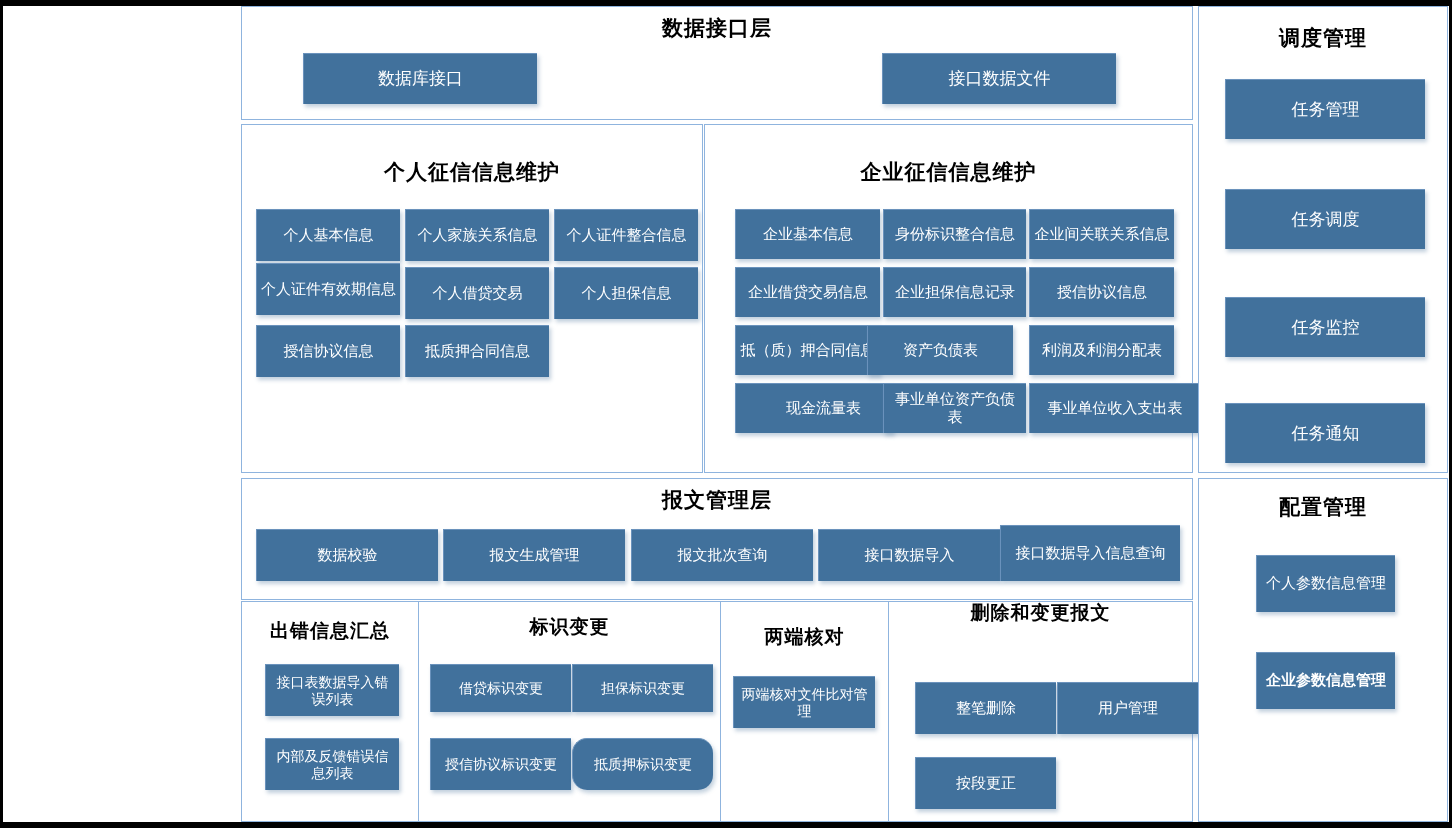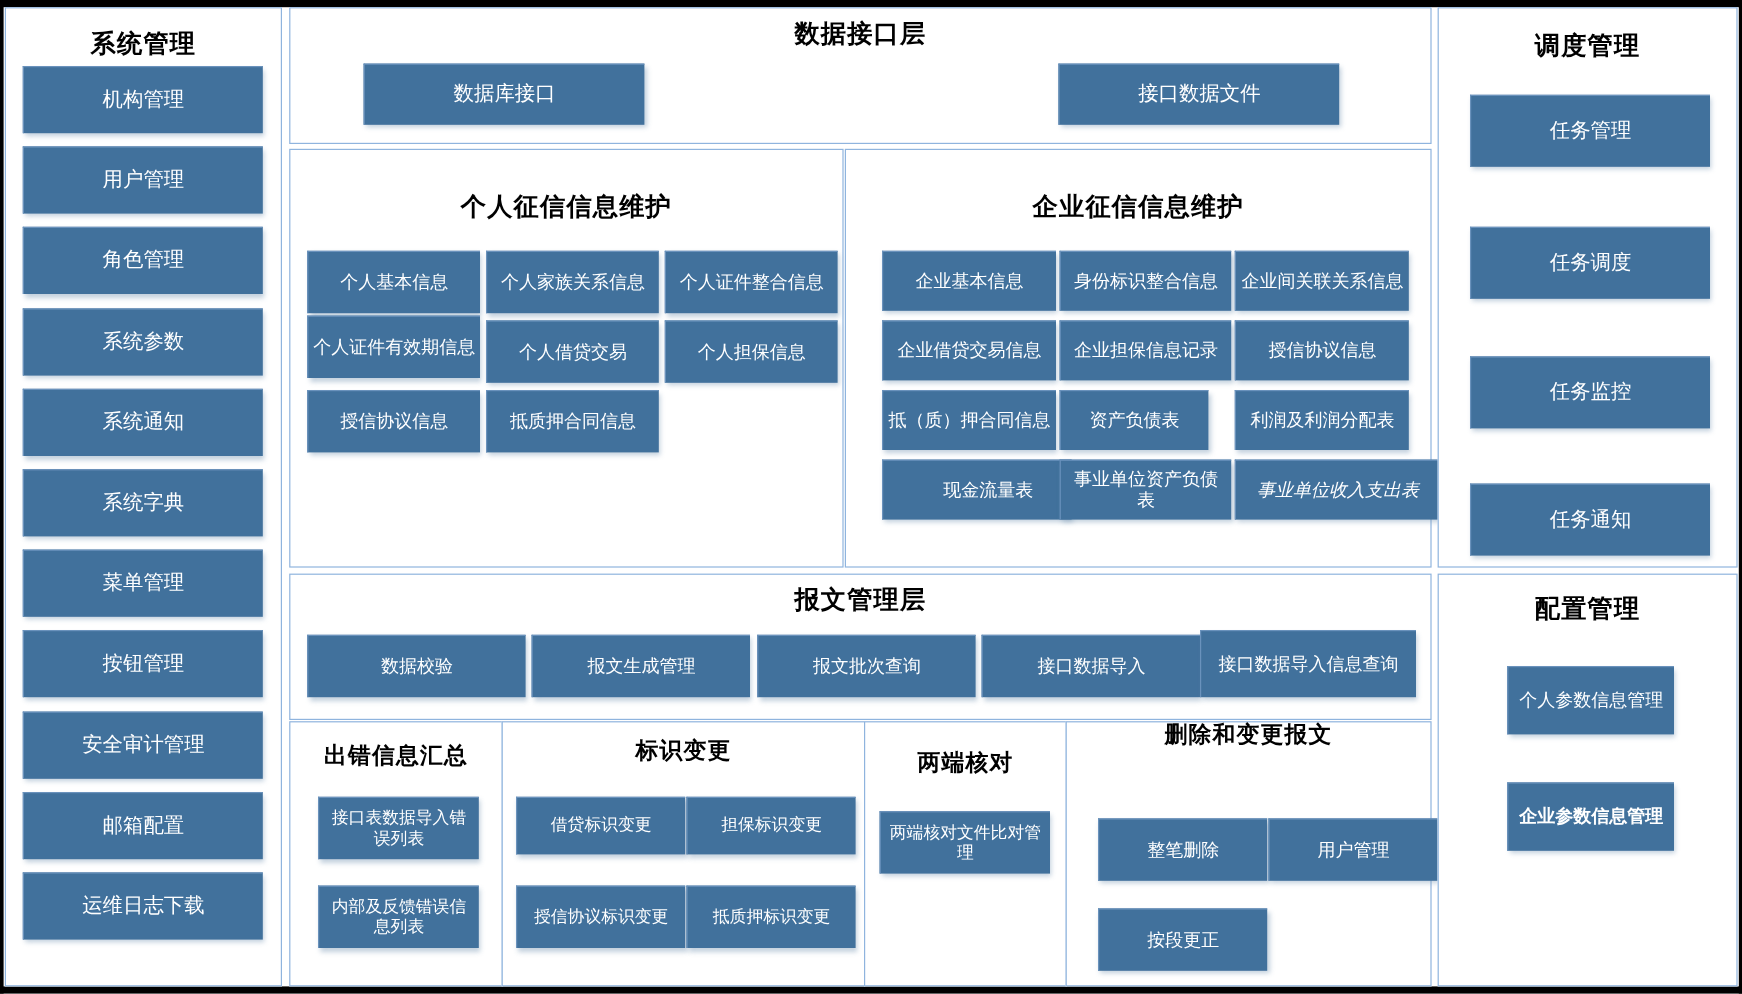--- a/index.html
+++ b/index.html
@@ -111,35 +111,20 @@
 </head>
 <body>
 
 <div id="root">
 
   <div class="frame-top"></div>
   <div class="frame-bottom"></div>
   <div class="frame-left"></div>
   <div class="frame-right"></div>
 
-  <div class="panel" id="sidebar-left">
-    <div class="panel-title">系统管理</div>
-
-    <div class="tile" style="left:14px; top:48px;  width:200px; height:56px;">机构管理</div>
-    <div class="tile" style="left:14px; top:115px; width:200px; height:56px;">用户管理</div>
-    <div class="tile" style="left:14px; top:182px; width:200px; height:56px;">角色管理</div>
-    <div class="tile" style="left:14px; top:250px; width:200px; height:56px;">系统参数</div>
-    <div class="tile" style="left:14px; top:317px; width:200px; height:56px;">系统通知</div>
-    <div class="tile" style="left:14px; top:384px; width:200px; height:56px;">系统字典</div>
-    <div class="tile" style="left:14px; top:451px; width:200px; height:56px;">菜单管理</div>
-    <div class="tile" style="left:14px; top:518px; width:200px; height:56px;">按钮管理</div>
-    <div class="tile" style="left:14px; top:586px; width:200px; height:56px;">安全审计管理</div>
-    <div class="tile" style="left:14px; top:653px; width:200px; height:56px;">邮箱配置</div>
-    <div class="tile" style="left:14px; top:720px; width:200px; height:56px;">运维日志下载</div>
-  </div>
 
   <div class="panel" id="panel-data-interface">
     <div class="panel-title">数据接口层</div>
     <div class="tile" style="left:61px;  top:46px; width:234px; height:51px;">数据库接口</div>
     <div class="tile" style="left:640px; top:46px; width:234px; height:51px;">接口数据文件</div>
   </div>
 
   <div class="panel" id="panel-personal">
     <div class="panel-title">个人征信信息维护</div>
 
@@ -160,26 +145,26 @@
 
     <div class="tile sm" style="left:30px;  top:84px;  width:145px; height:50px;">企业基本信息</div>
     <div class="tile sm" style="left:178px; top:84px;  width:143px; height:50px;">身份标识整合信息</div>
     <div class="tile sm" style="left:324px; top:84px;  width:145px; height:50px;">企业间关联关系信息</div>
 
     <div class="tile sm" style="left:30px;  top:142px; width:145px; height:50px;">企业借贷交易信息</div>
     <div class="tile sm" style="left:178px; top:142px; width:143px; height:50px;">企业担保信息记录</div>
     <div class="tile sm" style="left:324px; top:142px; width:145px; height:50px;">授信协议信息</div>
 
     <div class="tile sm" style="left:30px;  top:200px; width:145px; height:50px;">抵（质）押合同信息</div>
-    <div class="tile sm" style="left:178px; top:200px; width:124px; height:50px;">资产负债表</div>
+    <div class="tile sm" style="left:162px; top:200px; width:146px; height:50px;">资产负债表</div>
     <div class="tile sm" style="left:324px; top:200px; width:145px; height:50px;">利润及利润分配表</div>
 
     <div class="tile sm" style="left:30px;  top:258px; width:158px; height:50px;padding-left:22px;">现金流量表</div>
     <div class="tile sm" style="left:178px; top:258px; width:143px; height:50px;">事业单位资产负债表</div>
-    <div class="tile sm" style="left:324px; top:258px; width:171px; height:50px;font-style:italic;">事业单位收入支出表</div>
+    <div class="tile sm" style="left:324px; top:258px; width:171px; height:50px;">事业单位收入支出表</div>
   </div>
 
   <div class="panel" id="panel-message">
     <div class="panel-title">报文管理层</div>
 
     <div class="tile sm" style="left:14px;  top:50px; width:182px; height:52px;">数据校验</div>
     <div class="tile sm" style="left:201px; top:50px; width:182px; height:52px;">报文生成管理</div>
     <div class="tile sm" style="left:389px; top:50px; width:182px; height:52px;">报文批次查询</div>
     <div class="tile sm" style="left:576px; top:50px; width:182px; height:52px;">接口数据导入</div>
     <div class="tile sm" style="left:758px; top:46px; width:180px; height:56px;">接口数据导入信息查询</div>
@@ -189,21 +174,21 @@
     <div class="panel-title small">出错信息汇总</div>
     <div class="tile xs" style="left:23px; top:62px;  width:134px; height:52px;">接口表数据导入错误列表</div>
     <div class="tile xs" style="left:23px; top:136px; width:134px; height:52px;">内部及反馈错误信息列表</div>
   </div>
 
   <div class="panel" id="panel-flagchg">
     <div class="panel-title small">标识变更</div>
     <div class="tile xs" style="left:11px;  top:62px;  width:141px; height:48px;">借贷标识变更</div>
     <div class="tile xs" style="left:153px; top:62px;  width:141px; height:48px;">担保标识变更</div>
     <div class="tile xs" style="left:11px;  top:136px; width:141px; height:52px;">授信协议标识变更</div>
-    <div class="tile xs" style="left:153px; top:136px; width:141px; height:52px;">抵质押标识变更</div>
+    <div class="tile xs" style="left:153px; top:136px; width:141px; height:52px;border-radius:15px;">抵质押标识变更</div>
   </div>
 
   <div class="panel" id="panel-twoend">
     <div class="panel-title small">两端核对</div>
     <div class="tile xs" style="left:12px; top:74px; width:142px; height:52px;">两端核对文件比对管理</div>
   </div>
 
   <div class="panel" id="panel-delchg">
     <div class="panel-title small">删除和变更报文</div>
     <div class="tile sm" style="left:26px;  top:80px;  width:141px; height:52px;">整笔删除</div>

